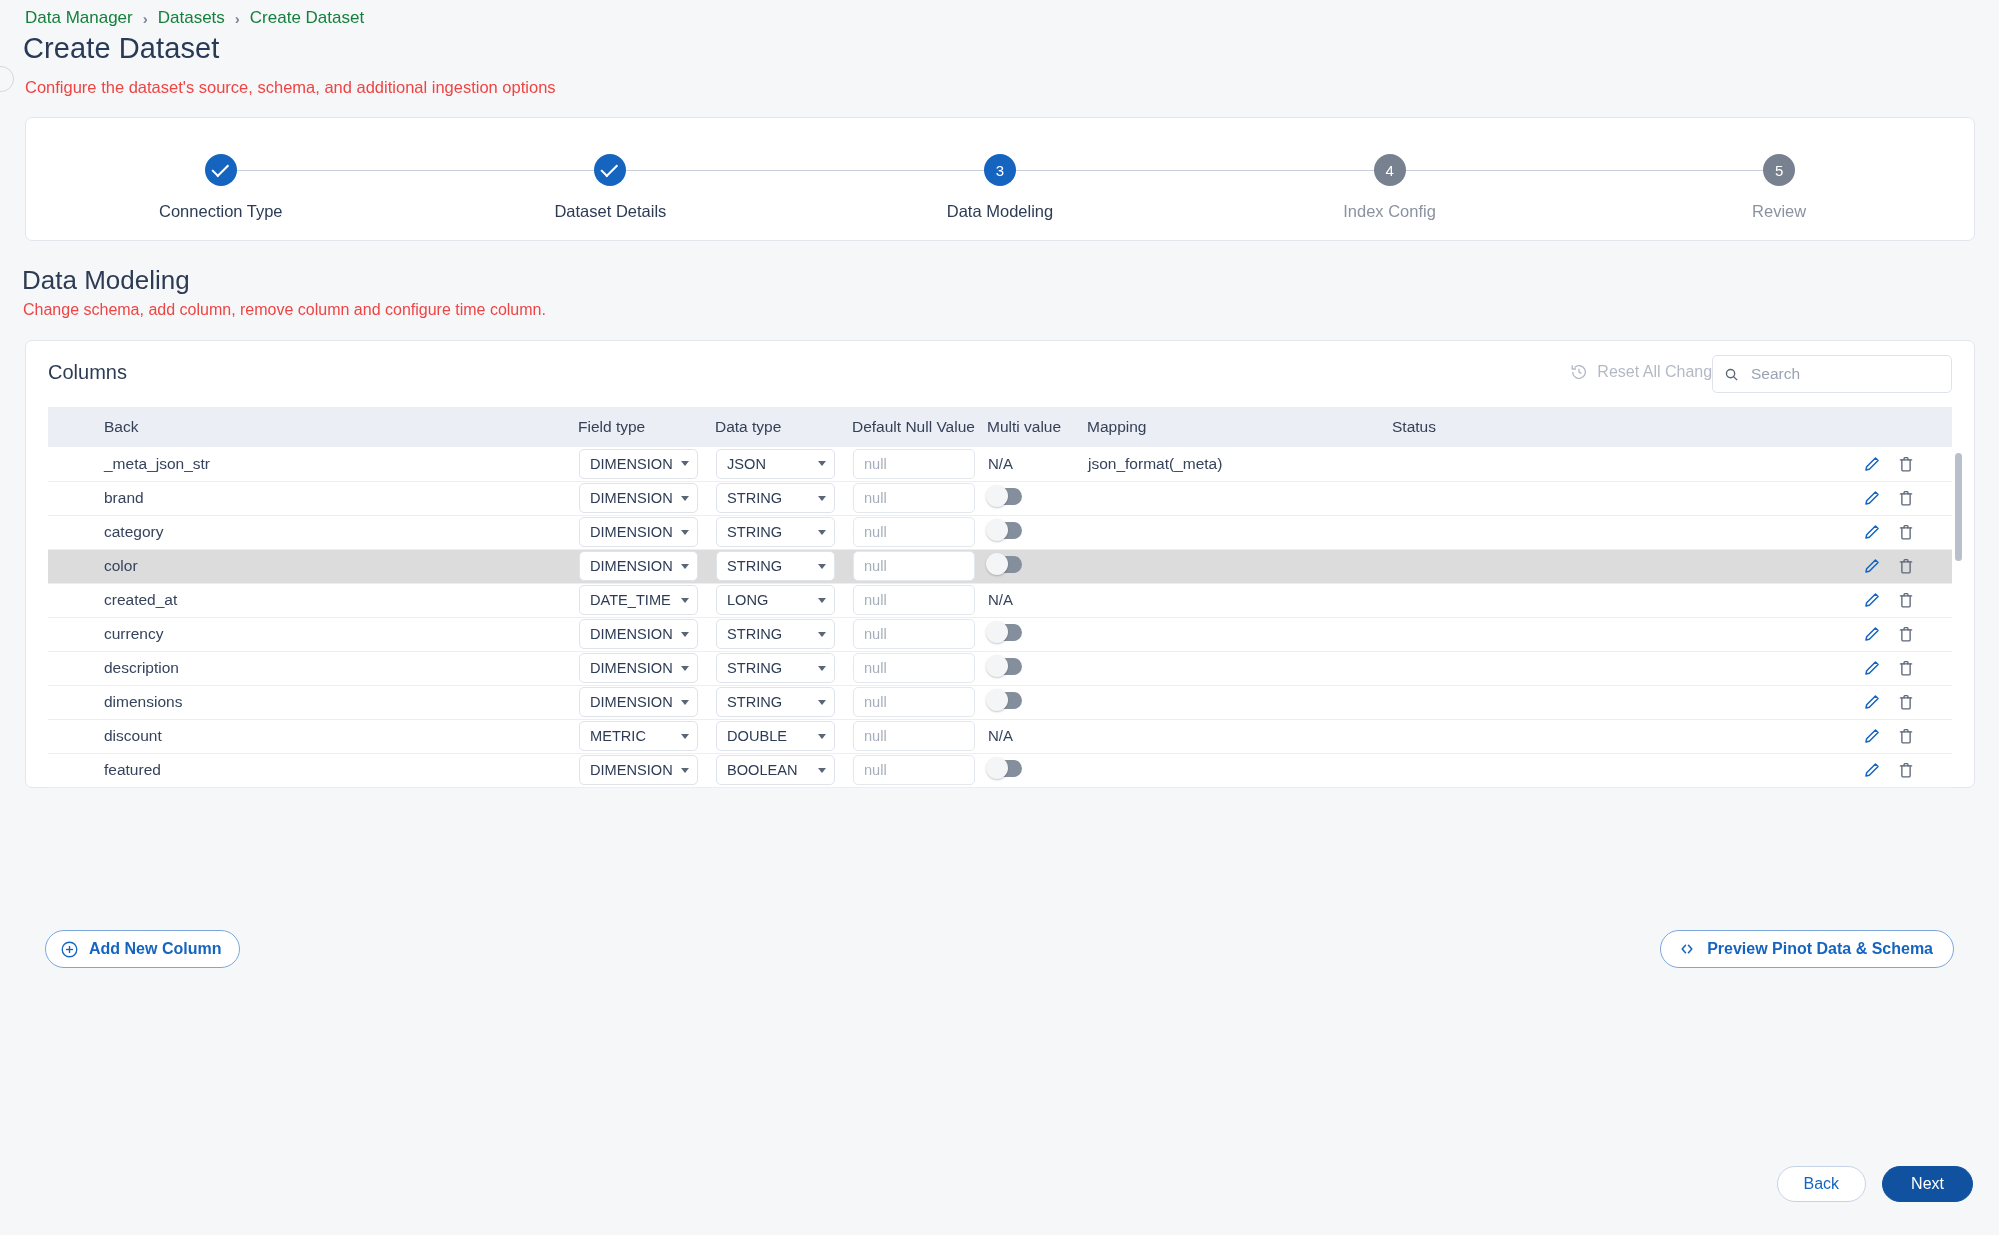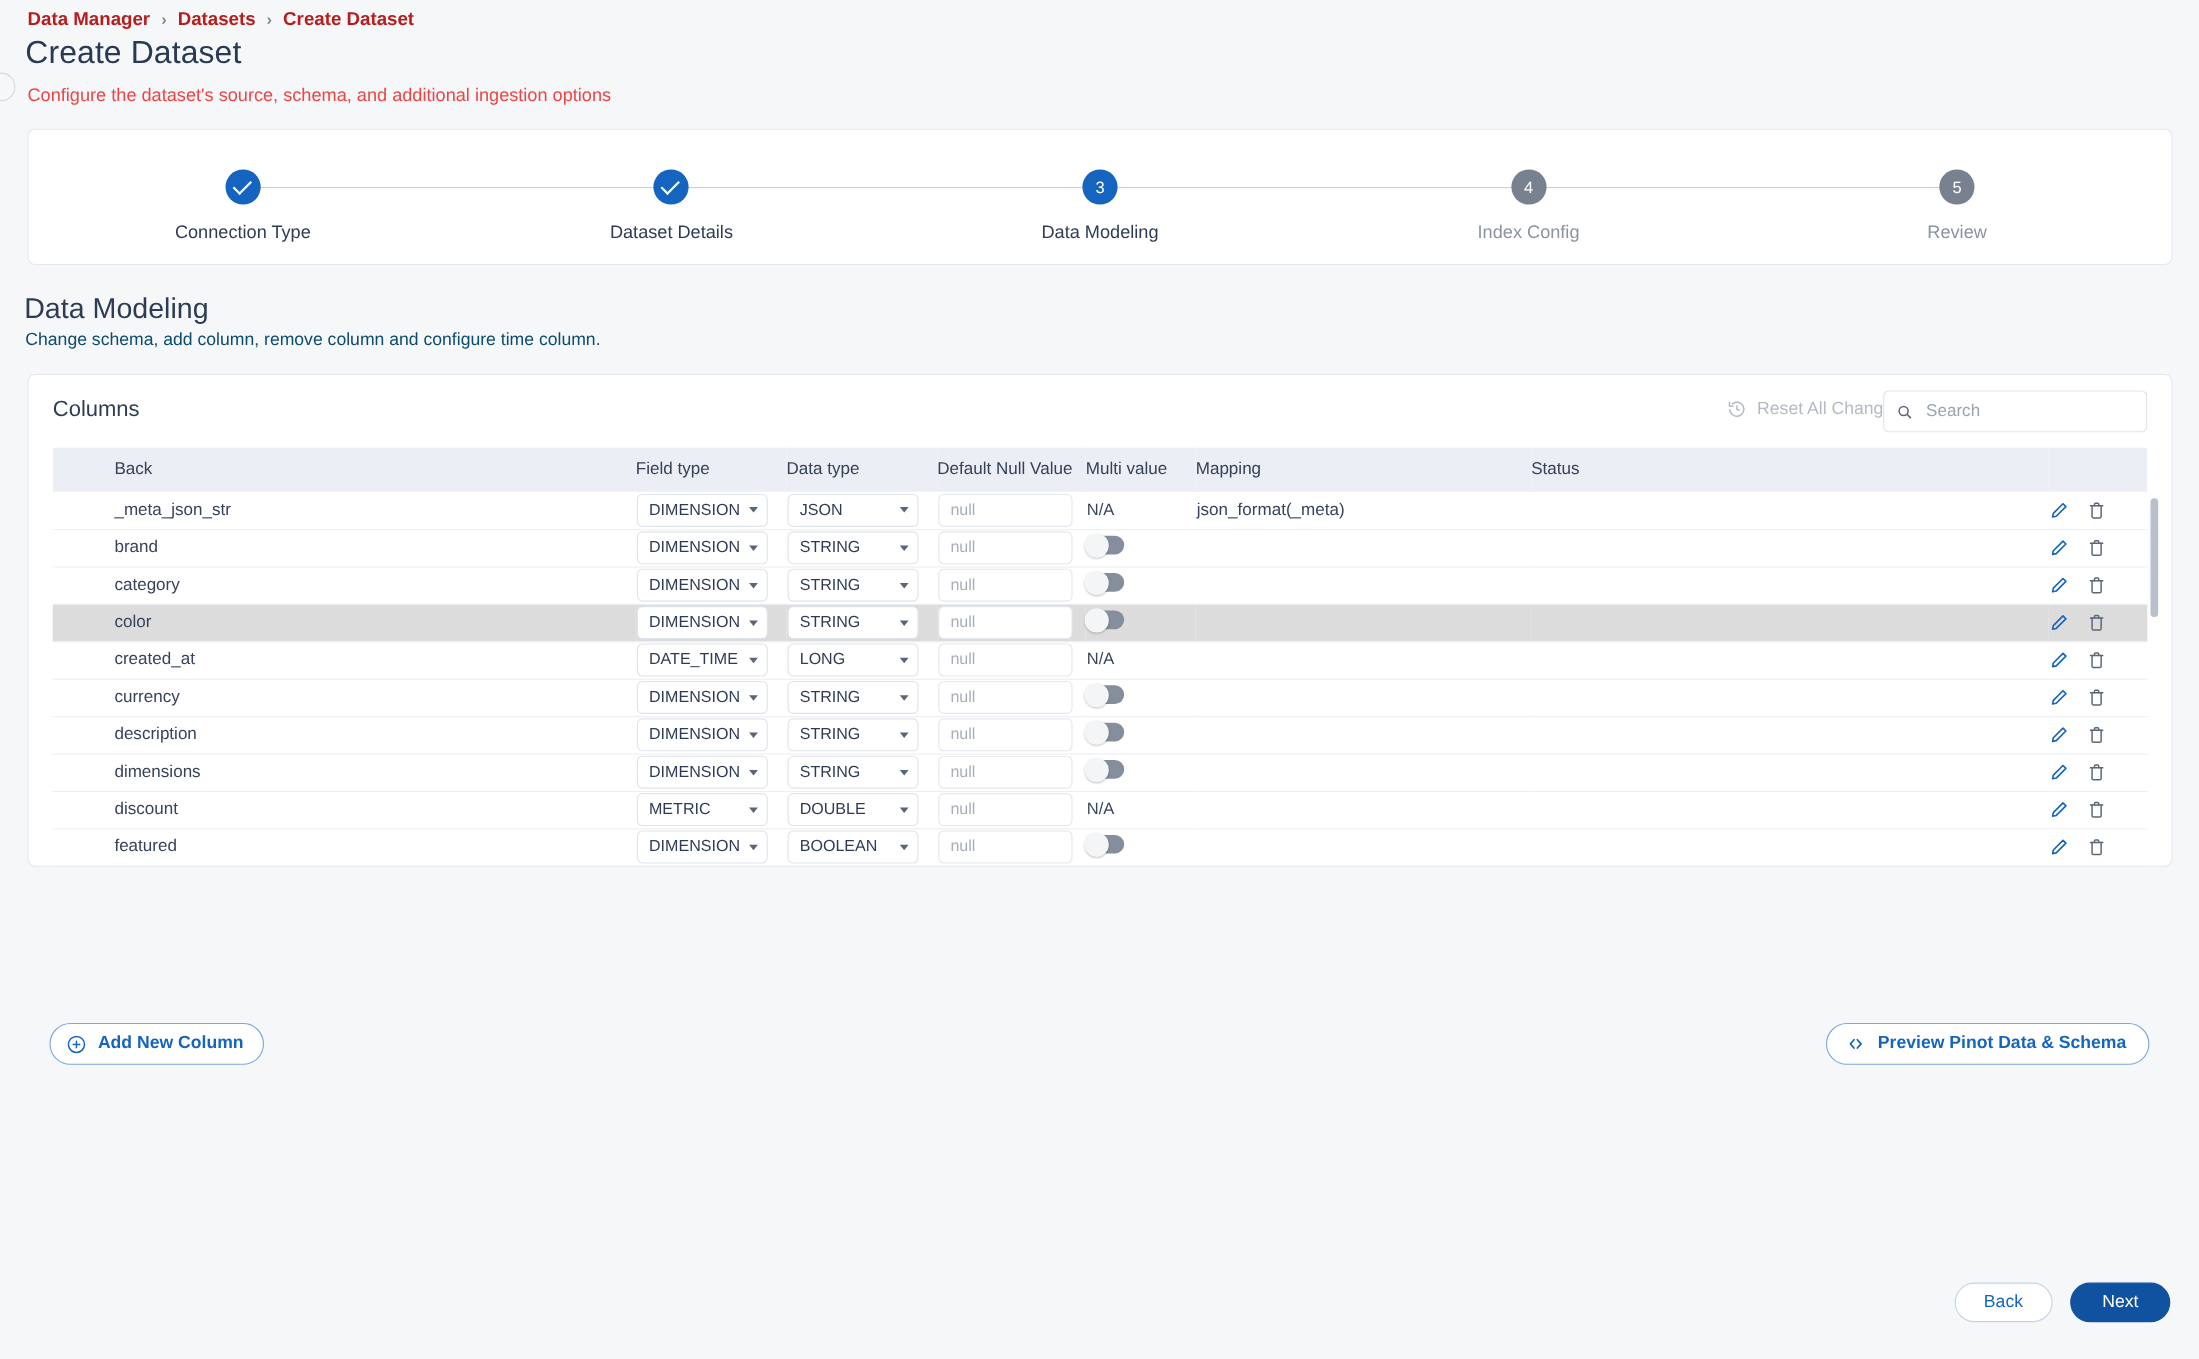--- a/index.html
+++ b/index.html
@@ -8,21 +8,21 @@
     width:1999px; height:1235px;
     background:#f6f7f9;
     font-family:"Liberation Sans", sans-serif;
     color:#2f3a4f;
     overflow:hidden;
   }
   .page { position:relative; width:1999px; height:1235px; }
 
   
   .breadcrumb { position:absolute; left:25px; top:8px; display:flex; align-items:center; gap:10px; font-size:17px; }
-  .crumb { color:#b91c1c; font-weight:700; cursor:pointer; }
+  .crumb { color:#15803d; font-weight:400; cursor:pointer; }
   .crumb-sep { color:#7b8798; font-size:15px; font-weight:700; }
 
   .page-title { position:absolute; left:23px; top:32px; font-size:29px; font-weight:400; color:#283a55; letter-spacing:.1px;}
   .page-sub { position:absolute; left:25px; top:78px; font-size:16.5px; color:#ef4444; }
 
   .ghost-circle{ position:absolute; left:-12px; top:66px; width:26px; height:26px; border:1.5px solid #d3d8e0; border-radius:50%; }
 
   
   .card { background:#fff; border:1px solid #e3e7ed; border-radius:7px; }
   .stepper { position:absolute; left:25px; top:117px; width:1950px; height:124px; }
@@ -35,21 +35,21 @@
   .bullet.todo { background:#78818f; }
   .bullet .check { display:block; width:16px; height:9px; border-left:2.6px solid #fff; border-bottom:2.6px solid #fff; transform:rotate(-45deg) translate(1px,-2px); }
   .connector { position:absolute; top:51.5px; height:1.6px; background:#c9cfd8; z-index:1; }
   .step-label { position:absolute; top:84px; font-size:16.5px; white-space:nowrap; }
   .step-label.cur { color:#2d3c54; }
   .step-label.done { color:#2d3c54; }
   .step-label.todo { color:#8a93a1; }
 
   
   .sec-title { position:absolute; left:22px; top:265px; font-size:26px; color:#2d3c54; font-weight:400; }
-  .sec-sub { position:absolute; left:23px; top:301px; font-size:16px; color:#0c4a6e; }
+  .sec-sub { position:absolute; left:23px; top:301px; font-size:16px; color:#ef4444; }
 
   
   .cols-card { position:absolute; left:25px; top:340px; width:1950px; height:448px; background:#fff; }
   .cols-head { position:relative; height:66px; }
   .cols-head h3 { margin:0; position:absolute; left:22px; top:20px; font-size:20px; font-weight:400; color:#2d3c54; }
   .reset-btn { position:absolute; right:245px; top:22px; display:flex; align-items:center; gap:9px; color:#b3bac6; font-size:16px; cursor:default; }
   .reset-btn svg { display:block; }
   .search-box { position:absolute; right:22px; top:14px; width:240px; height:38px; border:1px solid #dfe3ea; border-radius:5px; display:flex; align-items:center; gap:10px; padding:0 11px; background:#fff; }
   .search-box input { border:0; outline:0; font-size:15.5px; color:#36435c; font-family:inherit; width:100%; background:transparent; }
   .search-box input::placeholder { color:#9aa3b2; }

